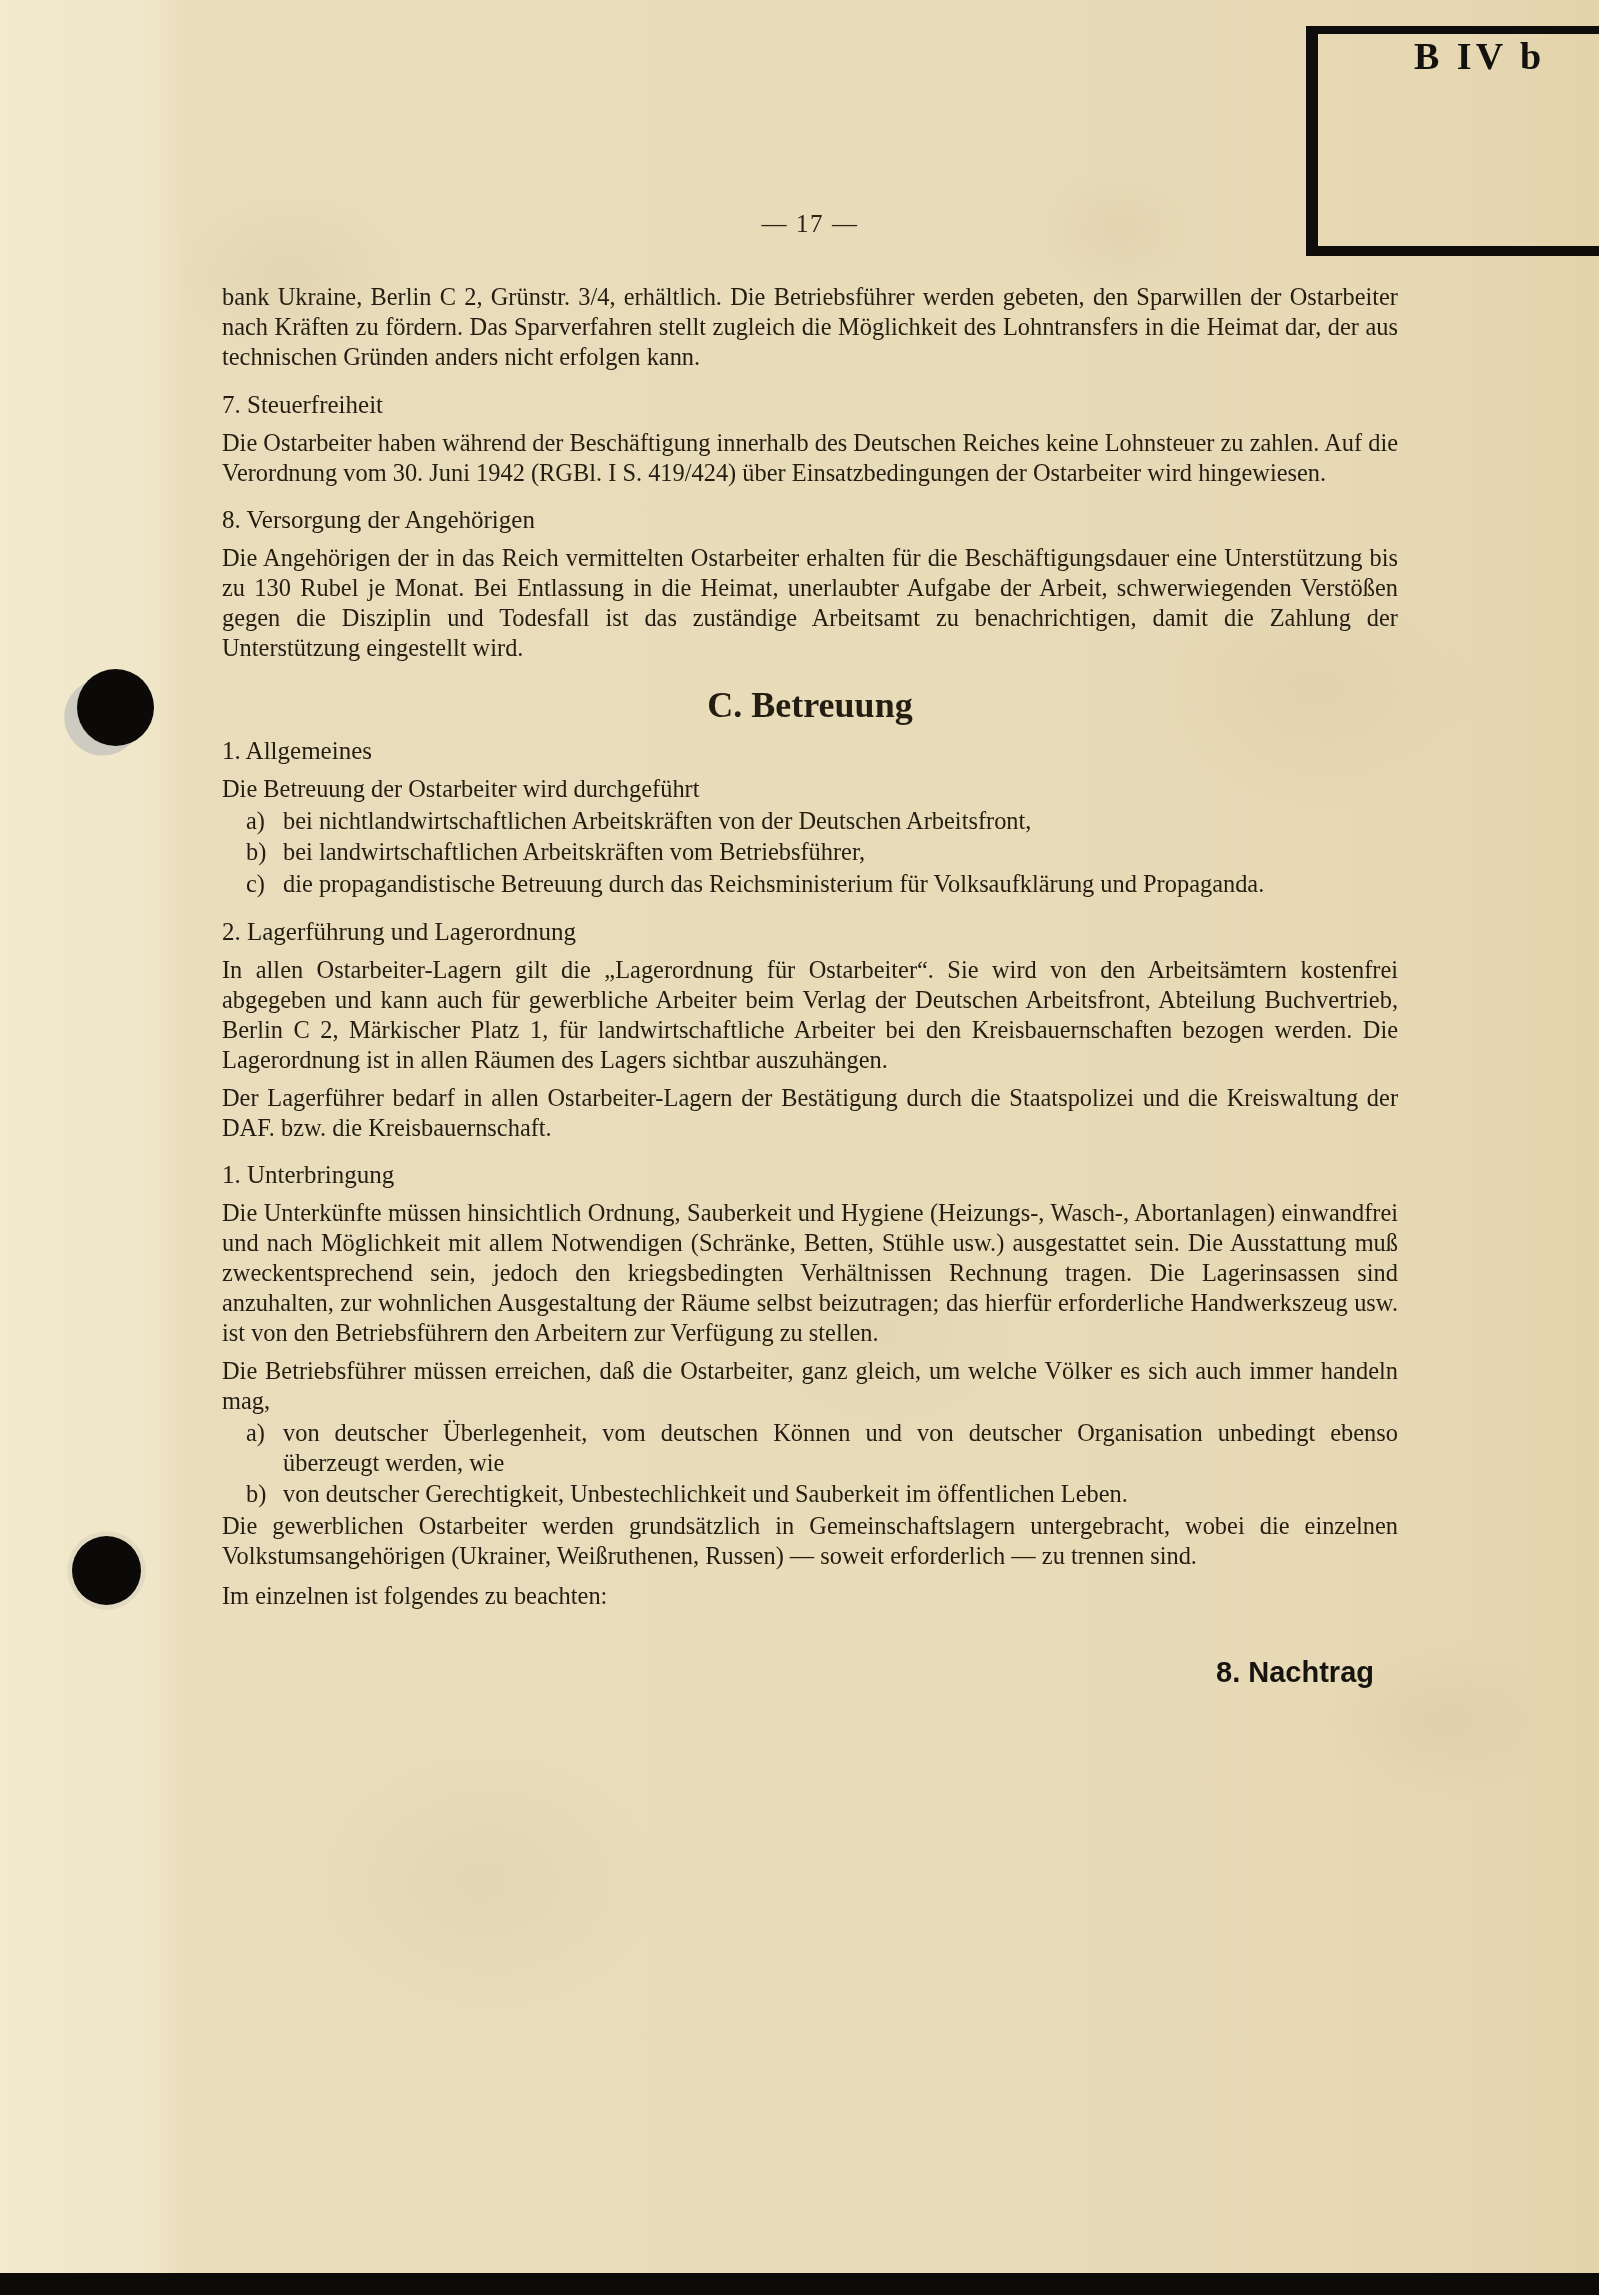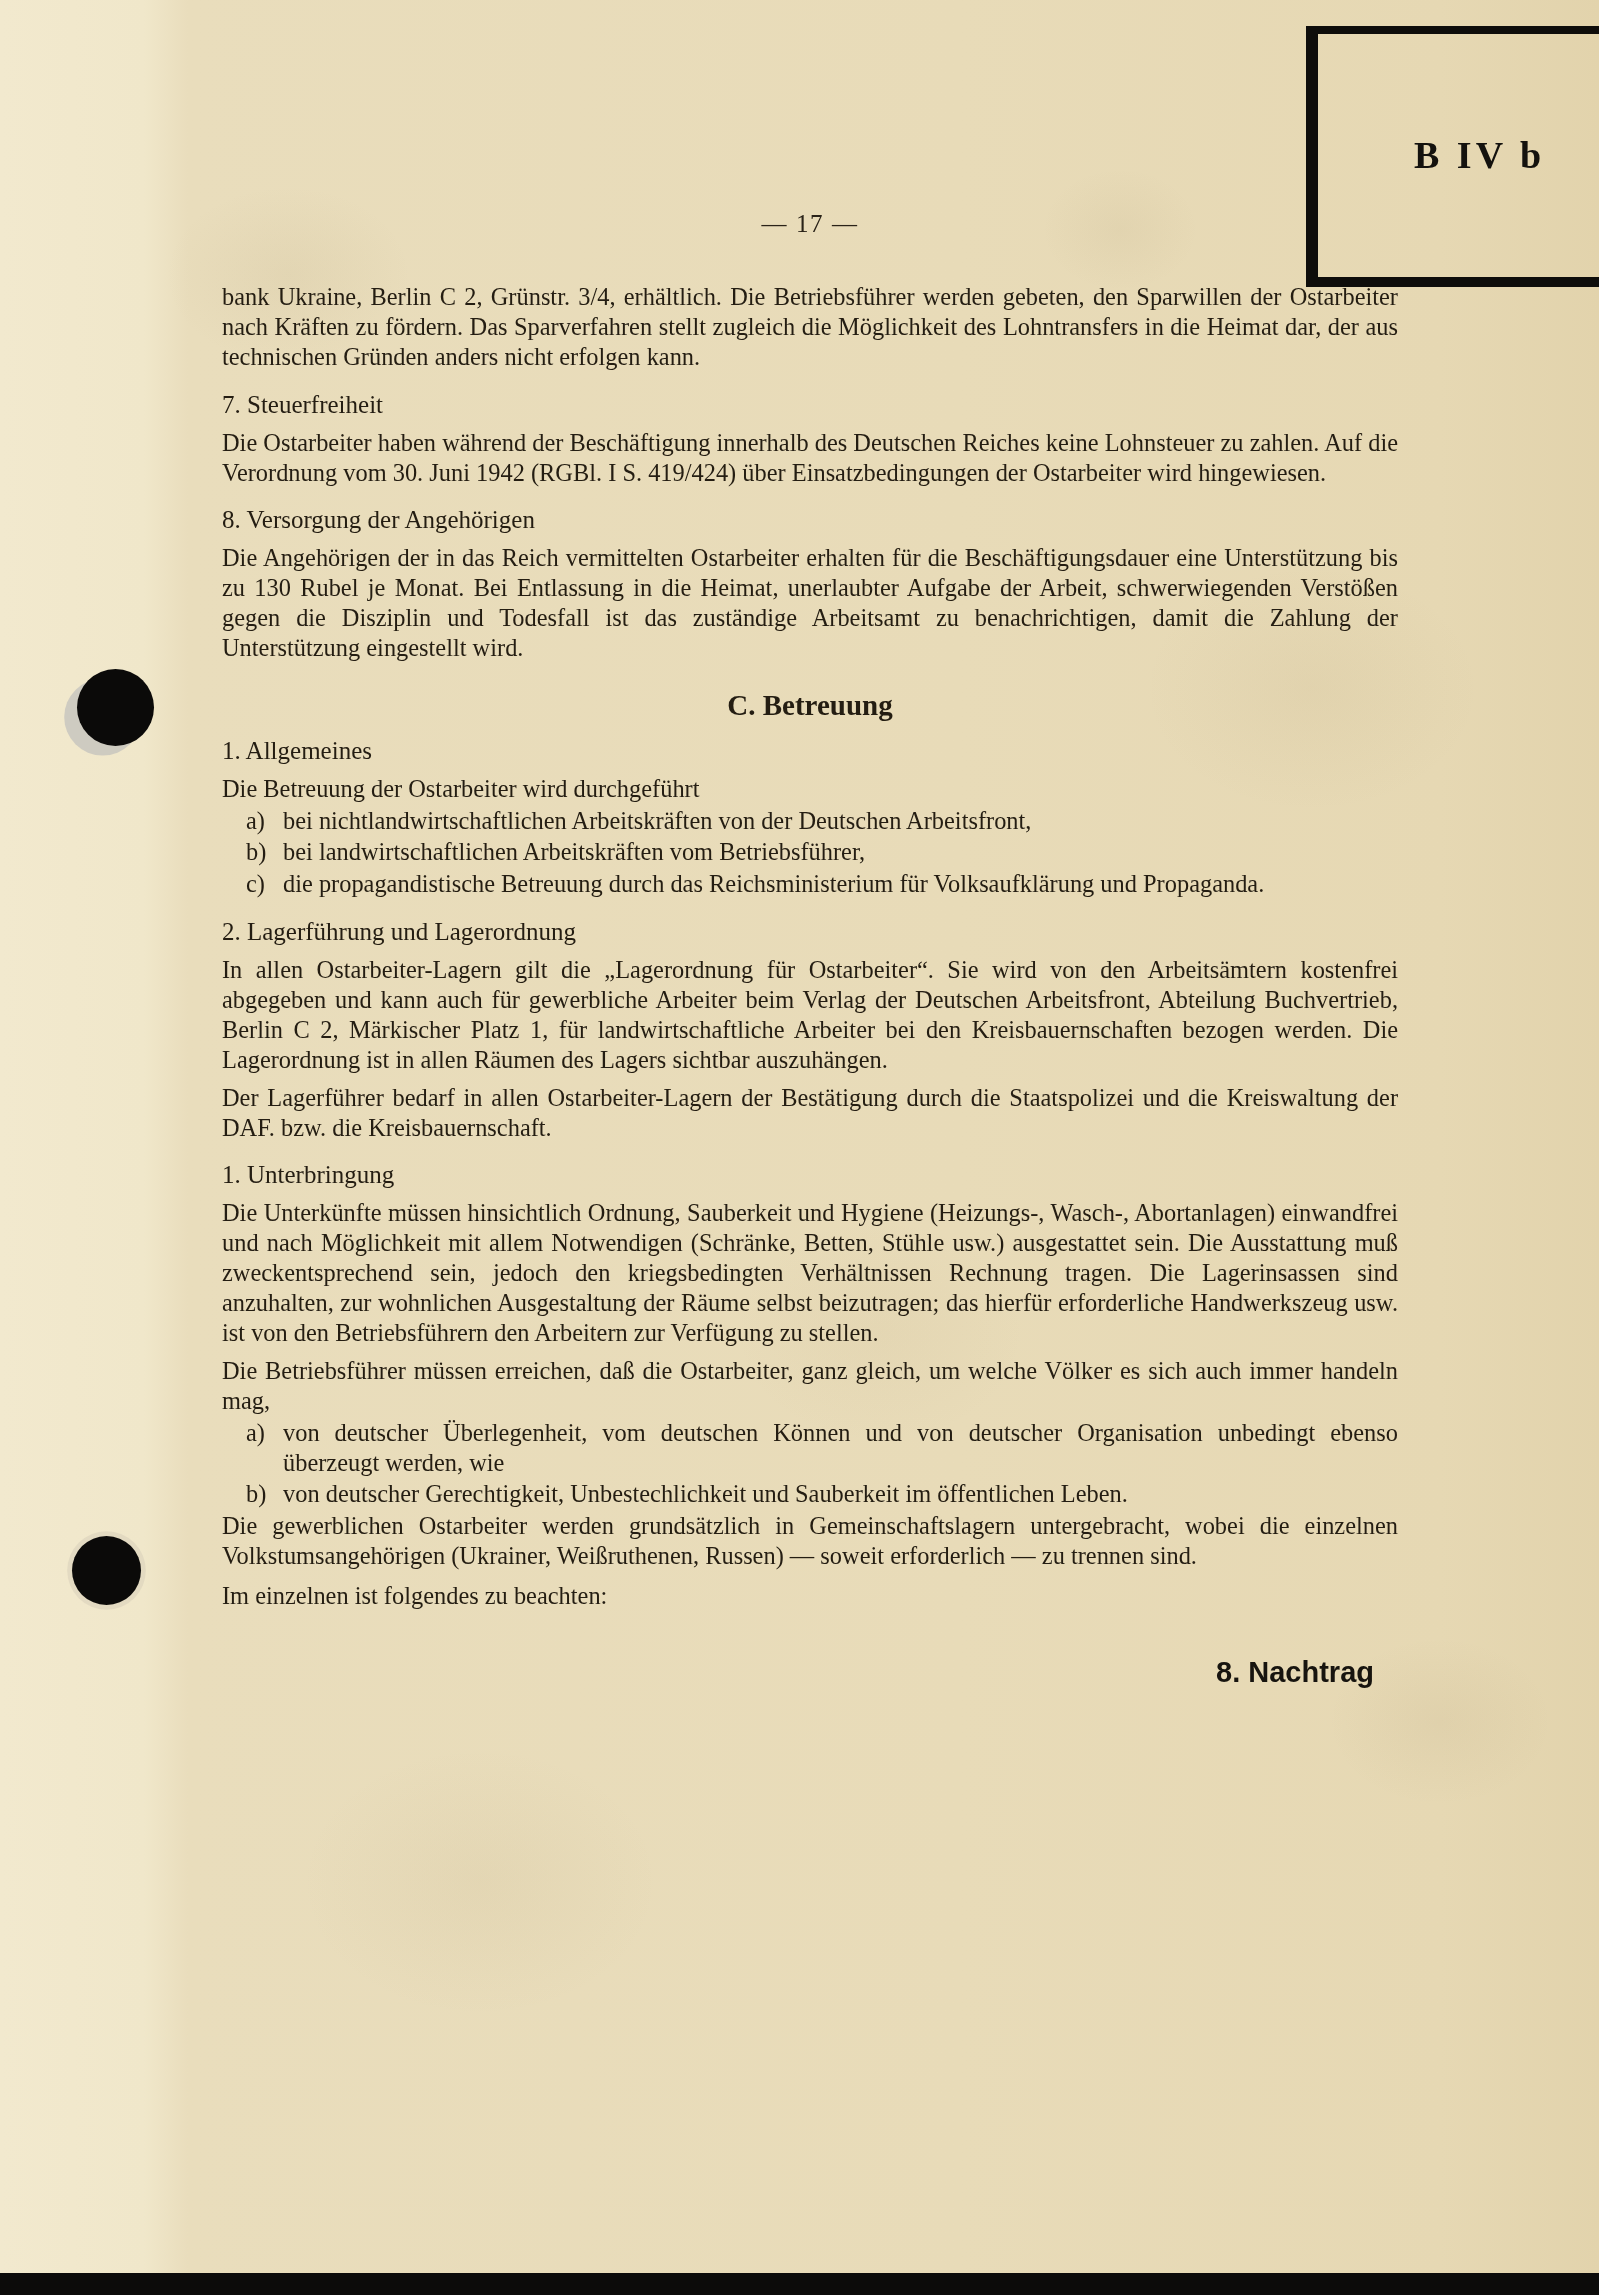--- a/index.html
+++ b/index.html
@@ -26,25 +26,25 @@
       radial-gradient(240px 176px at 82% 30%, rgba(140,115,70,.06), transparent 70%),
       radial-gradient(208px 160px at 55% 58%, rgba(150,125,80,.05), transparent 70%),
       radial-gradient(256px 192px at 30% 82%, rgba(140,115,70,.06), transparent 70%),
       radial-gradient(160px 120px at 90% 75%, rgba(120,95,55,.06), transparent 70%),
       radial-gradient(112px 88px at 70% 10%, rgba(120,95,55,.05), transparent 70%);
   }
 
   
   .corner-box {
     position:absolute; top:25.6px; right:0;
-    width:294px; height:261px;
+    width:294px; height:230px;
     border-left:12px solid #0e0d0b;
     border-bottom:10.4px solid #0e0d0b;
     border-top:8.8px solid #0e0d0b;
-    display:flex; align-items:center;
+    display:flex; align-items:flex-start;
   }
   .corner-label {
     font-weight:700; font-size:38px; letter-spacing:4px;
     margin-left:96px; color:#14120e;
   }
 
   .page-number {
     position:absolute; top:190px; left:222px; width:1176px;
     text-align:center; font-size:25px; letter-spacing:1.6px; color:#2a2318;margin-top:20px;
   }
@@ -53,21 +53,21 @@
     position:absolute; left:222px; top:282px; width:1176px;
     font-size:24.4px; line-height:30px;
     text-align:justify; color:#241d12;
   }
   .para { margin:0 0 8px 0; }
   .sec-heading {
     font-size:25px; font-weight:400;
     margin:17.6px 0 8px 0; text-align:left;
   }
   .chapter-heading {
-    font-size:29px; font-weight:700; text-align:center;
+    font-size:36px; font-weight:700; text-align:center;
     margin:27px 0 9.6px 0;
   }
   .intro-line { margin:0 0 1.6px 0; }
   .list-item { position:relative; padding-left:61px; margin:1.6px 0; }
   .list-item .marker { position:absolute; left:24px; }
   .after-list { margin-top:9.6px; }
 
   .trailer {
     margin-top:46px; text-align:right; padding-right:24px;
     font-family:"Liberation Sans","DejaVu Sans",sans-serif;

